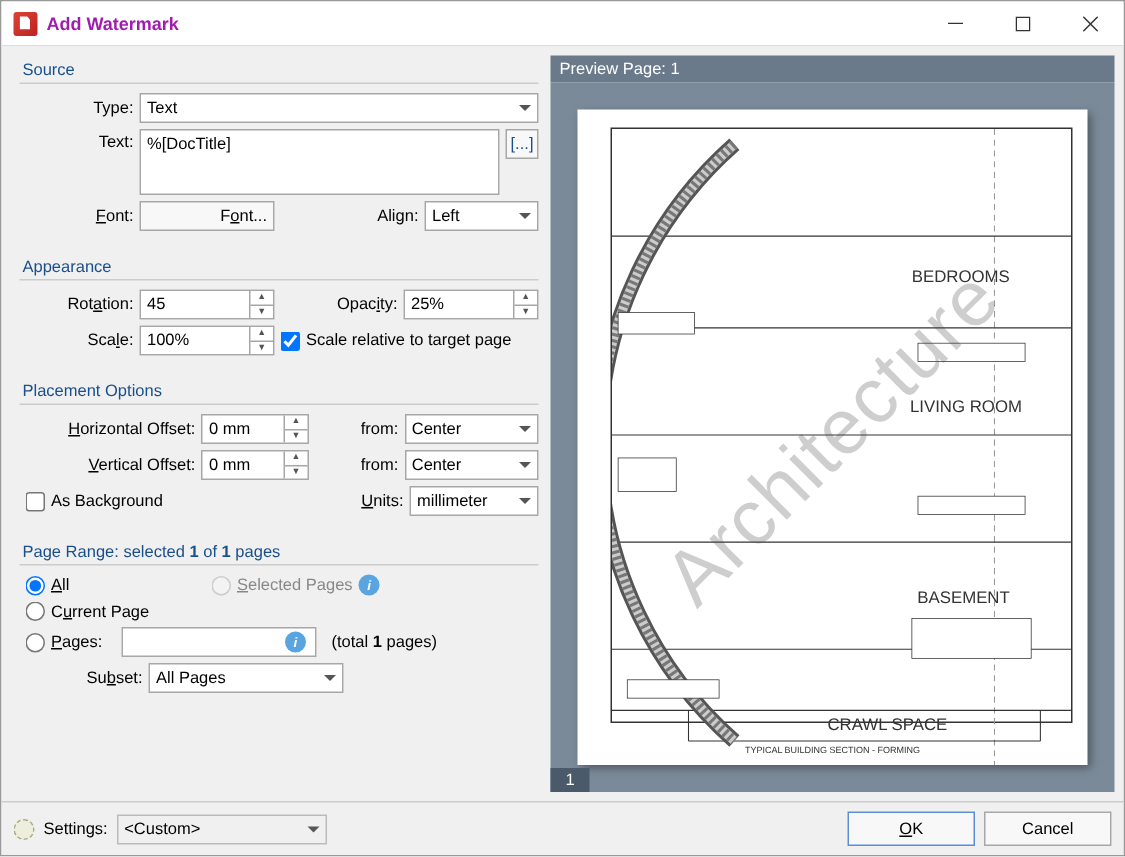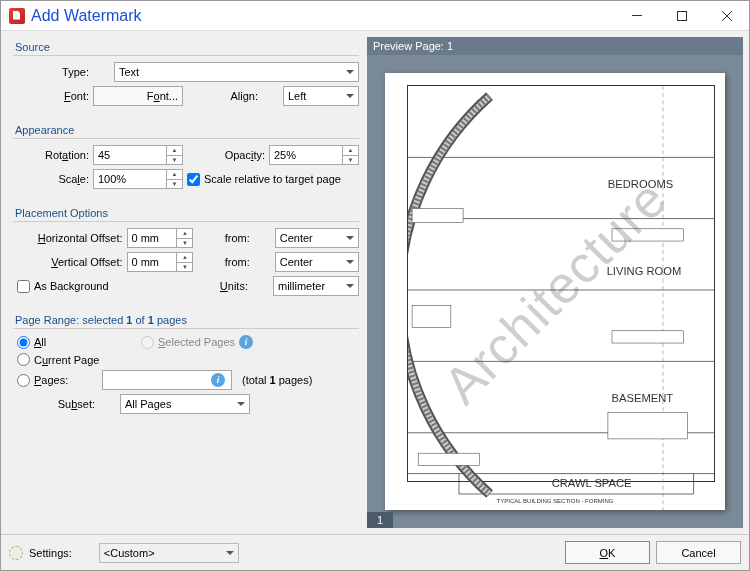--- a/index.html
+++ b/index.html
@@ -1,35 +1,35 @@
 <!DOCTYPE html>
 <html><head>
 <meta charset="utf-8">
 <style>
   * { box-sizing: border-box; font-family: "Segoe UI", Tahoma, sans-serif; font-size: 11px; }
   body { margin: 0; background: #fff; }
   .window { width: 750px; height: 571px; border: 1px solid #999; background: #fff; display: flex; flex-direction: column; }
   .titlebar { height: 30px; display: flex; align-items: center; border-bottom: 1px solid #ddd; background: #fff; }
   .titlebar .app-icon { width: 16px; height: 16px; margin: 0 6px 0 8px; background: linear-gradient(135deg,#d43,#b22); border-radius:2px; position:relative; }
   .titlebar .app-icon::after{content:""; position:absolute; left:4px; top:3px; width:7px; height:9px; background:#fff; clip-path: polygon(0 0,70% 0,100% 30%,100% 100%,0 100%);}
-  .titlebar .title { flex: 1; color: #1d4ed8; font-size: 16px; }
+  .titlebar .title { flex: 1; color: #a21caf; font-size: 12px; font-weight: bold; }
   .winbtn { width: 45px; height: 30px; display:flex; align-items:center; justify-content:center; color:#333;}
   .content { flex: 1; display: flex; background: #f0f0f0; padding: 6px; gap: 2px; }
   .left { width: 358px; display:flex; flex-direction:column; gap:4px;}
   .right { flex: 1; background: #f0f0f0; display:flex; flex-direction:column;}
   .group-title { color: #1a4f8a; font-size: 11px; padding: 2px 0 0 2px; margin-bottom:2px; }
   .group { padding: 2px 6px 6px 6px;}
   .hr { border-top: 1px solid #ccc; margin: 2px 0 6px 0;}
   .row { display: flex; align-items: center; margin-bottom: 4px; gap: 4px;}
   .row.multi { align-items: flex-start;}
   .lbl { text-align: right; color: #000; }
   .combo, .txt, .spin, .btn, .sel {
     height: 20px; border: 1px solid #a7a7a7; background: #fff; display:flex; align-items:center; padding:0 4px; color:#000;
   }
-  .combo { justify-content: space-between; margin-left: 21px; }
+  .combo { justify-content: space-between; }
   .combo .caret, .sel .caret { width:0;height:0;border-left:4px solid transparent;border-right:4px solid transparent;border-top:4px solid #555;}
   .txt { align-items:flex-start; padding-top:3px;}
   .btn { justify-content:flex-end; background: #f8f8f8; cursor:default;}
   .spin { padding:0; }
   .spin .val{flex:1;padding:0 4px;}
   .spin .arrows{width:16px;height:100%;border-left:1px solid #a7a7a7;display:flex;flex-direction:column;}
   .spin .arrows div{flex:1;display:flex;align-items:center;justify-content:center;font-size:6px;color:#555;}
   .spin .arrows div:first-child{border-bottom:1px solid #a7a7a7;}
   .chk{display:flex;align-items:flex-start;gap:4px;}
   .chk input{margin:0;width:13px;height:13px;}
@@ -82,20 +82,29 @@
       <div class="group">
         <div class="group-title">Source</div>
         <div class="hr"></div>
         <div class="row">
           <div class="lbl" style="width:76px;">Type:</div>
           <div class="combo" style="flex:1;">
             <span>Text</span>
               <span class="caret"></span>
           </div>
         </div>
+        <div class="row multi">
+          <div class="lbl" style="width:76px;padding-top:3px;">Text:</div>
+          <div class="txt" style="flex:1;height:44px;">
+            <span>%[DocTitle]</span>
+          </div>
+          <div class="macro-btn">
+            <span>[...]</span>
+          </div>
+        </div>
         <div class="row">
           <div class="lbl" style="width:76px;"><span style="text-decoration:underline">F</span>ont:</div>
           <div class="btn" style="width:90px;">
             <span>F<span style="text-decoration:underline">o</span>nt...</span>
           </div>
           <div style="flex:1"></div>
           <div class="lbl" style="width:40px;">Align:</div>
           <div class="combo" style="width:76px;">
             <span>Left</span>
               <span class="caret"></span>

